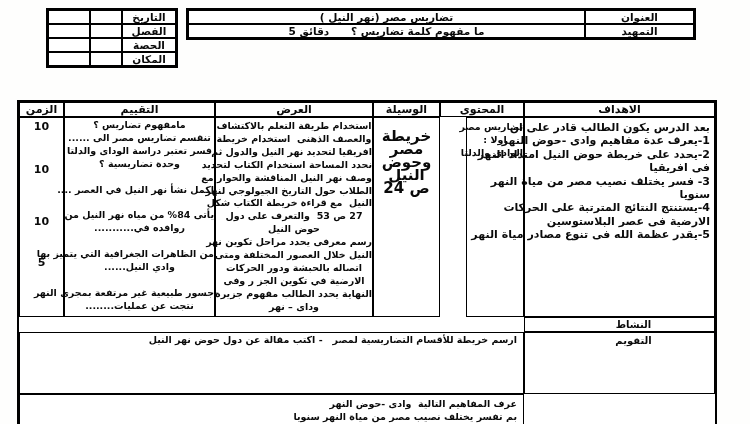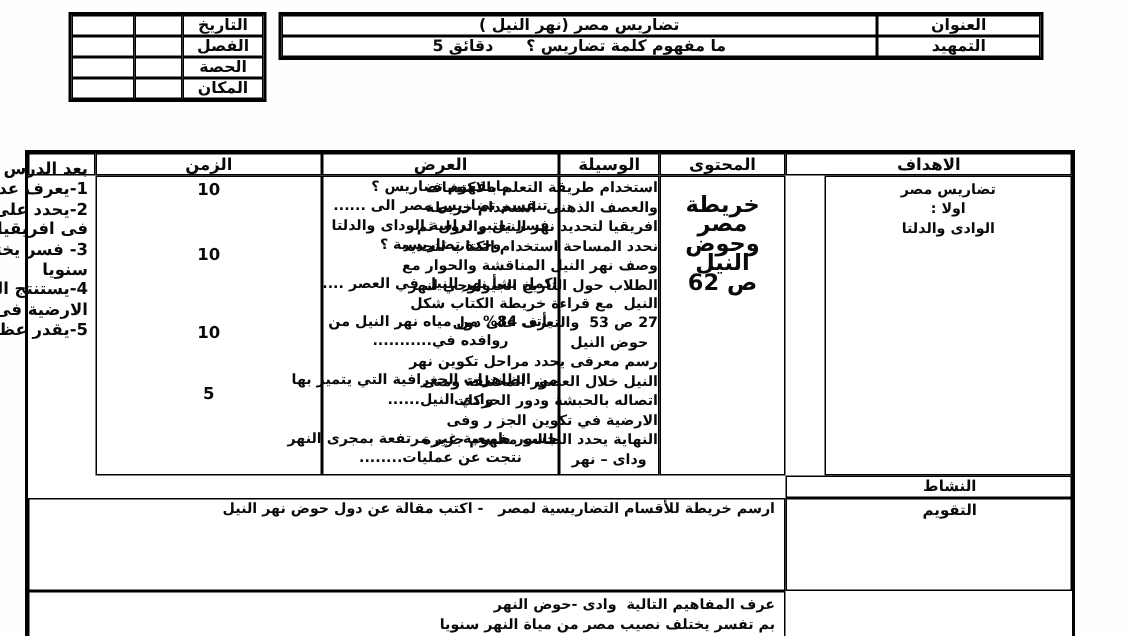--- a/index.html
+++ b/index.html
@@ -78,38 +78,39 @@
     <div class="cell lbl flexc">التمهيد</div>
     <div class="cell val flexc">ما مفهوم كلمة تضاريس ؟      دقائق 5</div>
   </div>
 
   <div class="tbl" id="main-table">
 
     <div class="cell hd flexc">الاهداف</div>
     <div class="cell hd flexc">المحتوى</div>
     <div class="cell hd flexc">الوسيلة</div>
     <div class="cell hd flexc">العرض</div>
+    <div class="cell hd flexc">التقييم</div>
     <div class="cell hd flexc">الزمن</div>
 
     <div class="cell obj">بعد الدرس يكون الطالب قادر على ان
 1-يعرف عدة مفاهيم وادى -حوض النهر
 2-يحدد على خريطة حوض النيل امتداد النهر
 فى افريقيا
 3- فسر يختلف نصيب مصر من مياة النهر
 سنويا
 4-يستنتج النتائج المترتبة على الحركات
 الارضية فى عصر البلاستوسين
 5-يقدر عظمة الله فى تنوع مصادر مياة النهر</div>
     <div class="cell cnt">تضاريس مصر
 اولا :
 الوادى والدلتا</div>
     <div class="cell mns">
       <div>خريطة مصر</div>
       <div>وحوض النيل</div>
-      <div>ص 62</div>
+      <div>ص 24</div>
     </div>
     <div class="cell prs">استخدام طريقة التعلم بالاكتشاف
 والعصف الذهنى  استخدام خريطة
 افريقيا لتحديد نهر النيل والدول ثم
 نحدد المساحة استخدام الكتاب لتحديد
 وصف نهر النيل المناقشة والحوار مع
 الطلاب حول التاريخ الجيولوجي لنهر
 النيل  مع قراءة خريطة الكتاب شكل
 27 ص 53  والتعرف على دول
 حوض النيل

